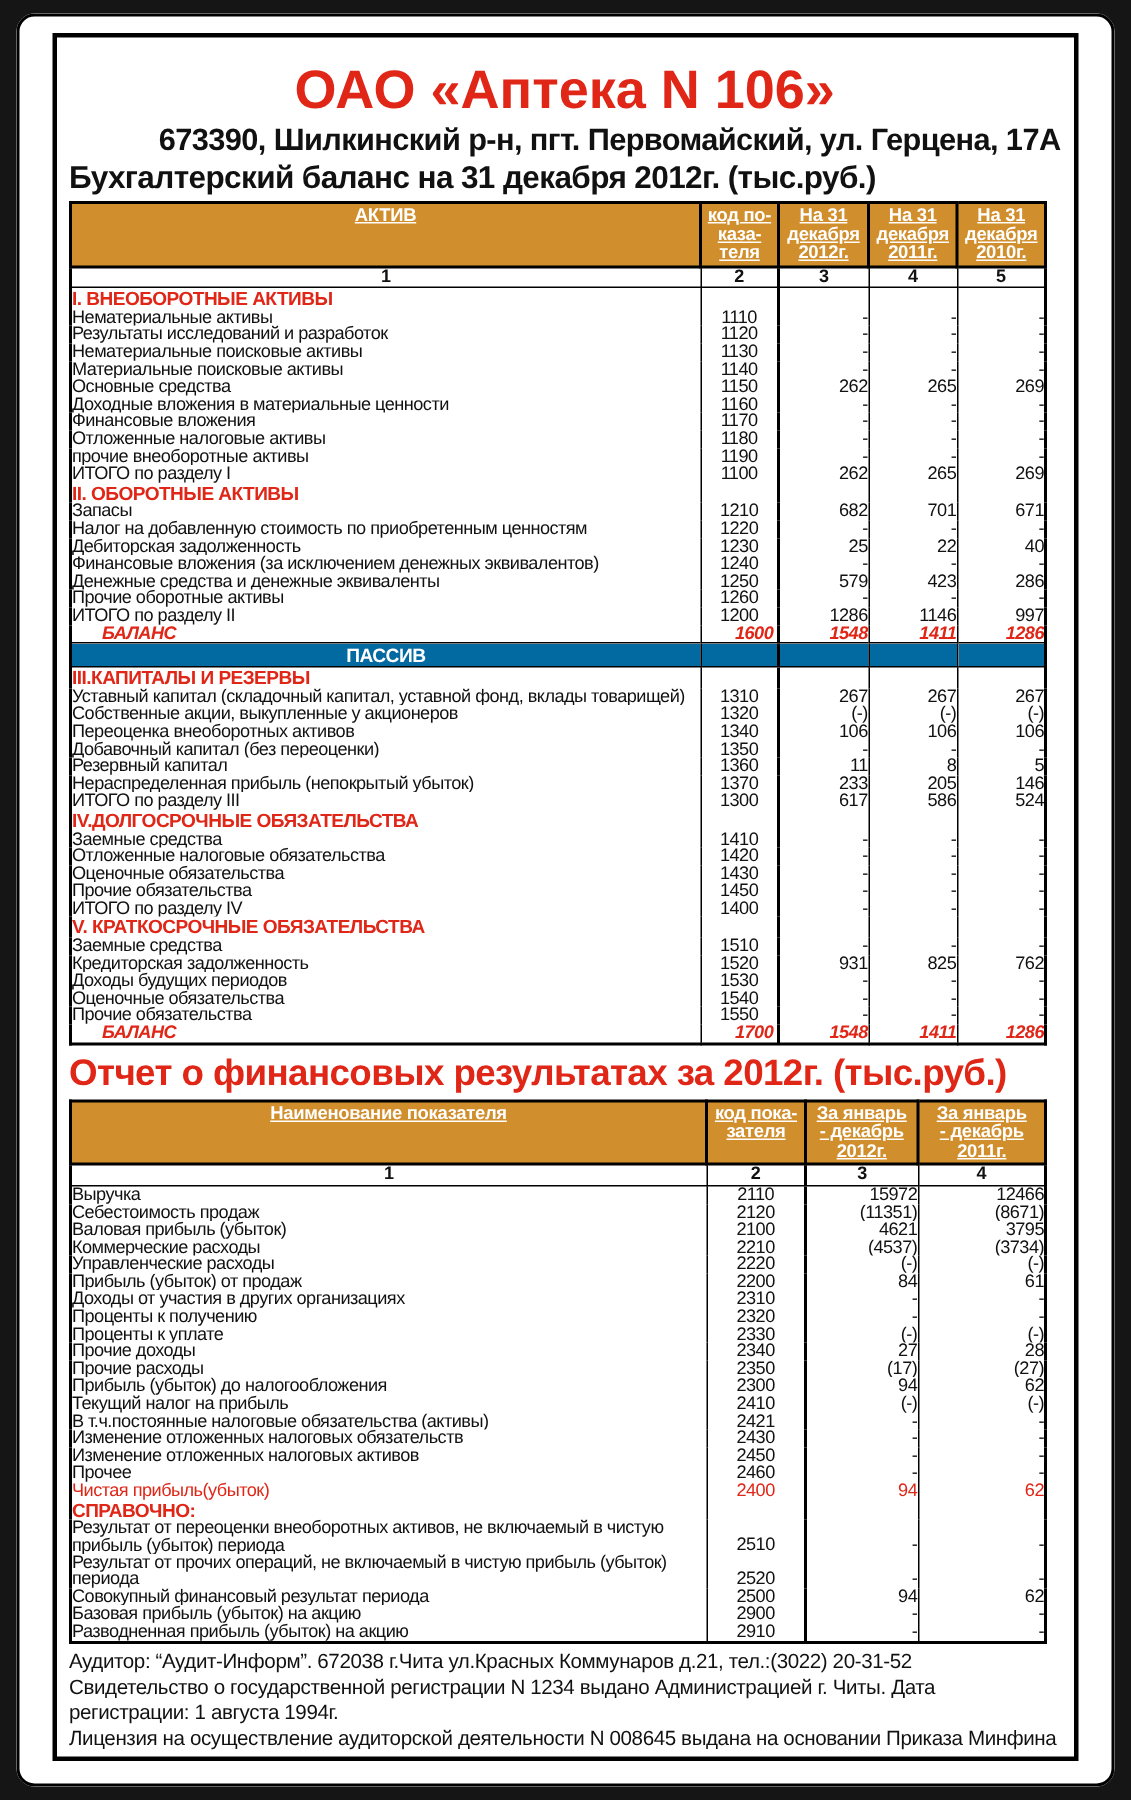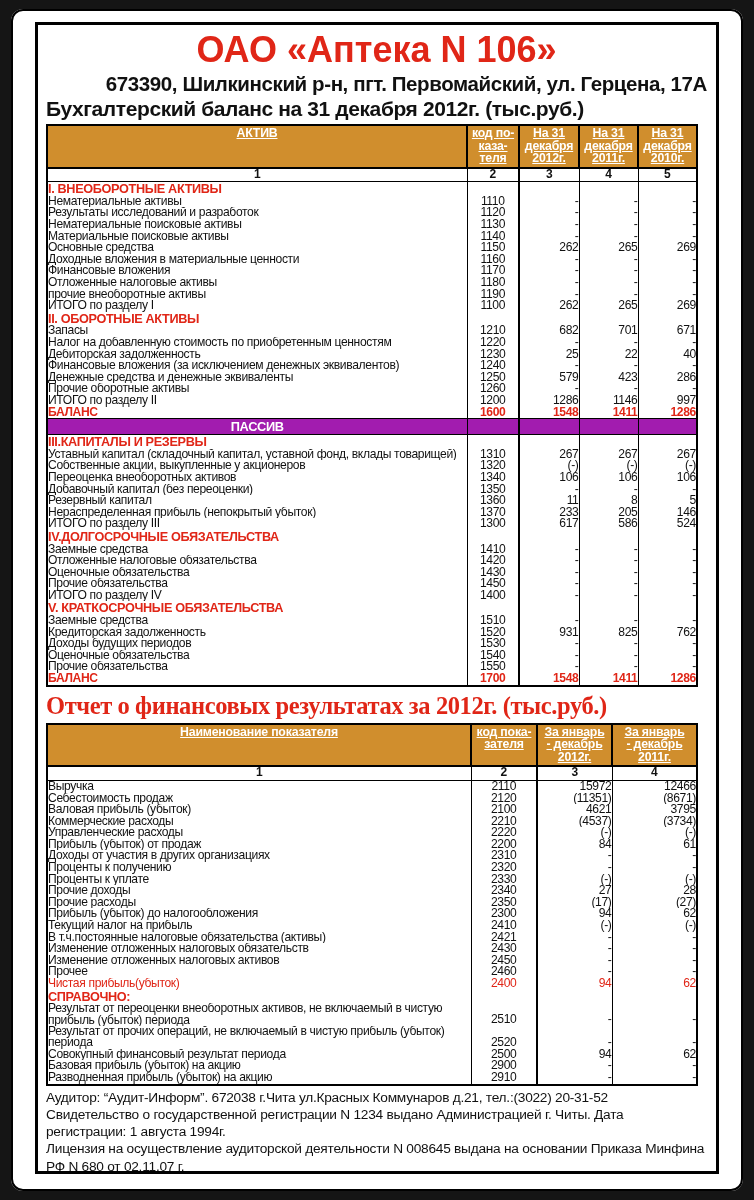--- a/index.html
+++ b/index.html
@@ -15,35 +15,34 @@
     background:#ffffff;border-radius:12px;
     box-shadow:0 0 0 2px #000 inset;
   }
   .frame{
     position:absolute;left:24px;top:13px;width:684px;height:1152px;
     border:3px solid #000;box-sizing:border-box;
     padding:2px 9px 0 8px;overflow:hidden;background:#fff;
   }
   .company-title{
     text-align:center;color:#e02617;font-weight:bold;
-    font-size:36px;line-height:42px;letter-spacing:0;margin-top:2px;
+    font-size:36px;line-height:42px;letter-spacing:0;margin-top:12px;
   }
   .address-line{
     text-align:right;color:#111;font-weight:bold;
     font-size:20.5px;line-height:25px;letter-spacing:-0.4px;
   }
   .balance-title{
     text-align:left;color:#111;font-weight:bold;
     font-size:21px;line-height:25px;letter-spacing:-0.4px;margin-bottom:3px;
   }
   .income-title{
     text-align:left;color:#e02617;font-weight:bold;
     font-size:24.5px;line-height:29px;letter-spacing:-0.4px;
     margin:4px 0 3px 0;
-    font-family:Liberation Serif, serif;
   }
   table.fin{
     border-collapse:collapse;table-layout:fixed;
     width:650px;border:2.5px solid #000;
   }
   table.fin th{
     background:#d08e2d;color:#fff;font-weight:bold;
     font-size:12.3px;line-height:12.6px;letter-spacing:-0.2px;
     text-align:center;vertical-align:top;
     border:2px solid #000;padding:1px 0 2px 0;
@@ -62,24 +61,24 @@
   td.c-val:last-child{border-right:none;}
   
   tr.colnums td{
     font-weight:bold;text-align:center;font-size:12px;line-height:11.5px;
     border-bottom:1.5px solid #000;padding:0 0 1px 0;
   }
   tr.colnums td.c-label{text-align:center;padding-left:0;}
   
   tr.r-section td.c-label{color:#e02617;font-weight:bold;font-size:12.7px;line-height:12.6px;padding-top:1px;}
   tr.r-total td{margin-top:28px;}
-  tr.r-balance td{color:#e02617;font-weight:bold;}
+  tr.r-balance td{color:#e02617;font-weight:bold;font-style:italic;padding-left:20px;}
   tr.r-note td{color:#e02617;}
   tr.r-band td{
-    background:#a21caf;height:15px;
+    background:#0369a1;height:15px;
     border-top:1px solid #000;border-bottom:1px solid #000;
   }
   tr.r-band td.c-label{
     color:#fff;font-weight:bold;text-align:center;font-size:12.8px;
     vertical-align:middle;padding-left:0;
   }
   tr.r-wrap2 td.c-label{line-height:11.4px;}
   .footer-block{margin-top:3px;}
   .footer-line{
     font-size:13.7px;line-height:17.3px;letter-spacing:-0.25px;color:#111;

